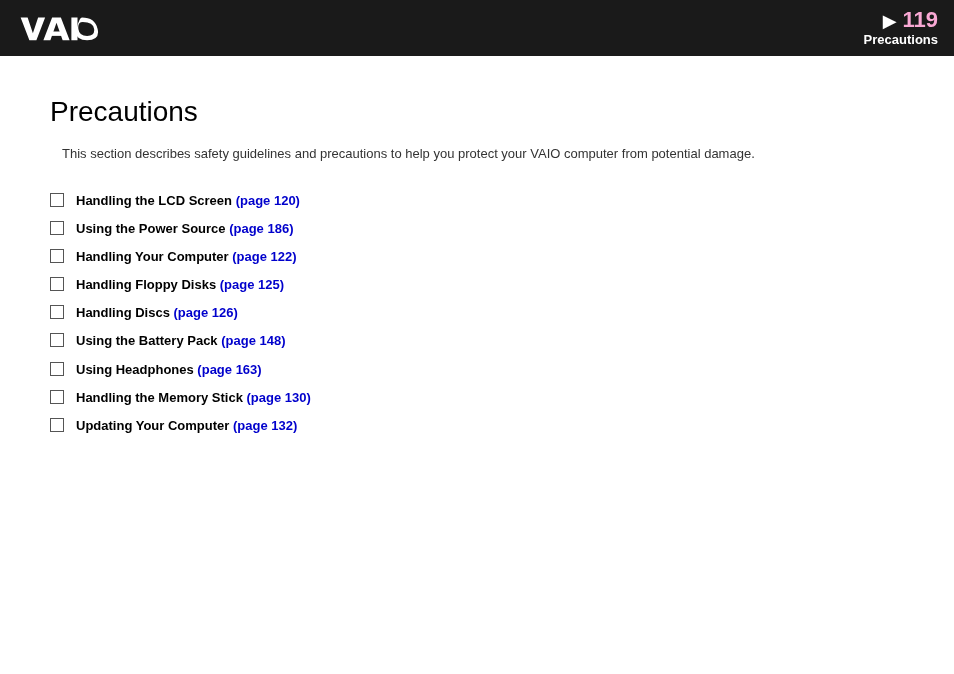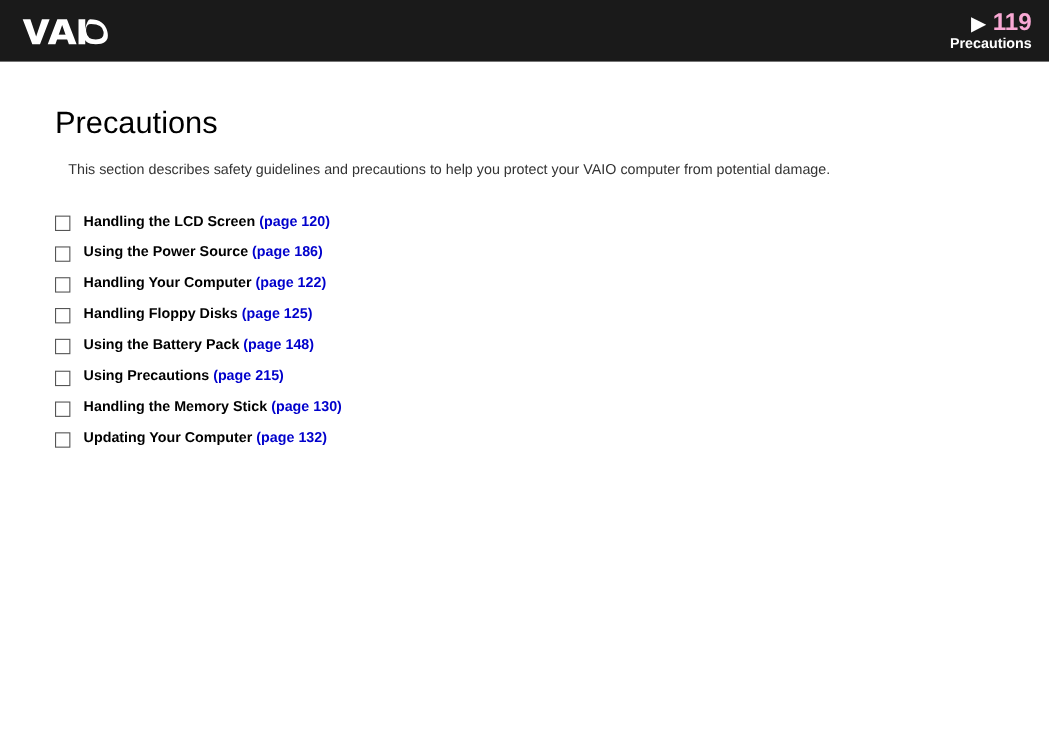--- a/index.html
+++ b/index.html
@@ -93,21 +93,21 @@
       margin-left: 12px;
     }
 
     .toc-list {
       list-style: none;
       padding: 0;
     }
 
     .toc-item {
       display: flex;
-      align-items: flex-end;
+      align-items: flex-start;
       margin-bottom: 10px;
       font-size: 13px;
       line-height: 1.4;
     }
 
     .toc-checkbox {
       width: 14px;
       height: 14px;
       border: 1.5px solid #555555;
       margin-right: 12px;
@@ -171,25 +171,29 @@
       <li class="toc-item">
         <div class="toc-checkbox"></div>
         <span><span class="toc-label">Handling Your Computer </span><span class="toc-link">(page 122)</span></span>
       </li>
       <li class="toc-item">
         <div class="toc-checkbox"></div>
         <span><span class="toc-label">Handling Floppy Disks </span><span class="toc-link">(page 125)</span></span>
       </li>
       <li class="toc-item">
         <div class="toc-checkbox"></div>
+        <span><span class="toc-label">Handling Discs </span><span class="toc-link">(page 126)</span></span>
+      </li>
+      <li class="toc-item">
+        <div class="toc-checkbox"></div>
         <span><span class="toc-label">Using the Battery Pack </span><span class="toc-link">(page 148)</span></span>
       </li>
       <li class="toc-item">
         <div class="toc-checkbox"></div>
-        <span><span class="toc-label">Using Precautions </span><span class="toc-link">(page 215)</span></span>
+        <span><span class="toc-label">Using Headphones </span><span class="toc-link">(page 163)</span></span>
       </li>
       <li class="toc-item">
         <div class="toc-checkbox"></div>
         <span><span class="toc-label">Handling the Memory Stick </span><span class="toc-link">(page 130)</span></span>
       </li>
       <li class="toc-item">
         <div class="toc-checkbox"></div>
         <span><span class="toc-label">Updating Your Computer </span><span class="toc-link">(page 132)</span></span>
       </li>
     </ul>

